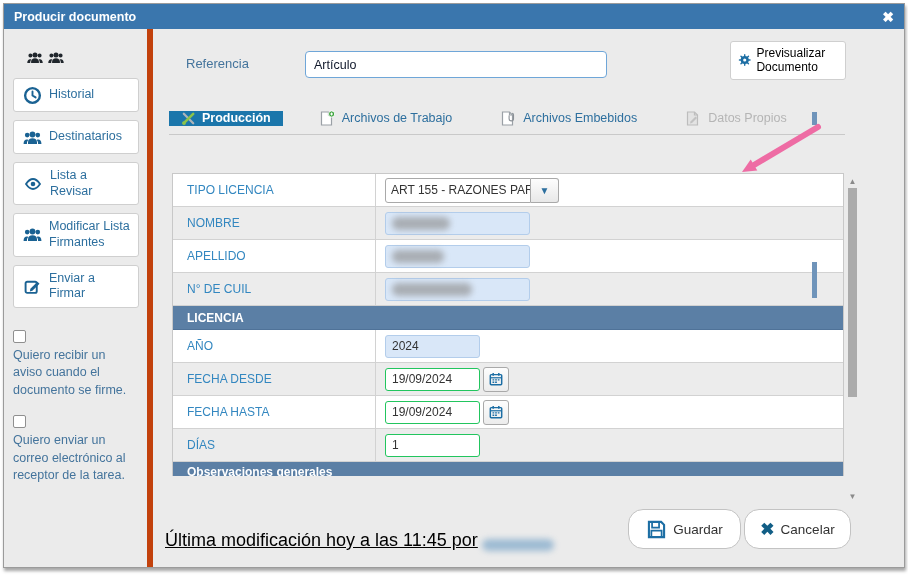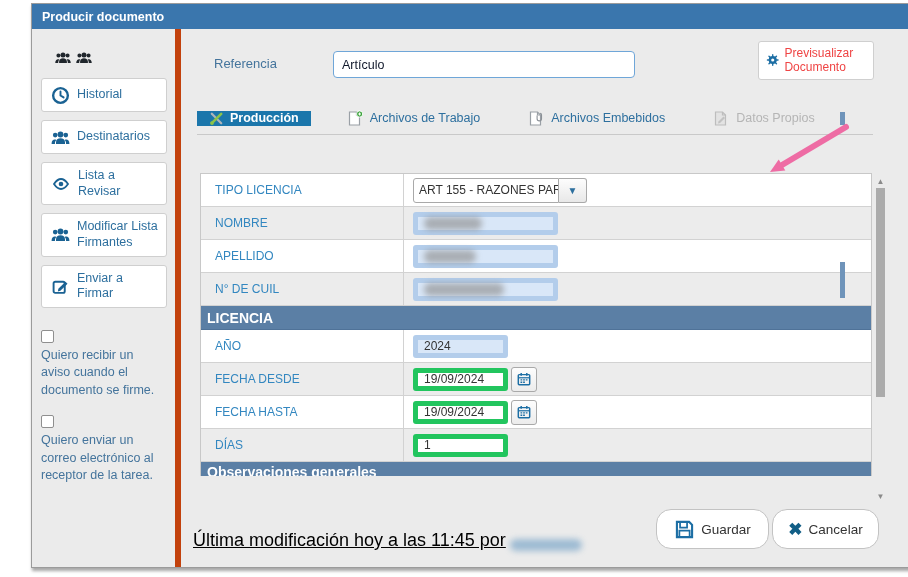--- a/index.html
+++ b/index.html
@@ -1,18 +1,18 @@
 <!DOCTYPE html>
 <html><head>
 <meta charset="utf-8">
 <style>
   * { box-sizing: border-box; margin: 0; padding: 0; }
   html,body { width: 908px; height: 577px; }
   body { font-family: "Liberation Sans", sans-serif; background: #fff; position: relative; overflow: hidden; }
-  .stage { position: absolute; inset: 0; width: 817px; height: 577px; margin-left: 28px; }
+  .stage { position: absolute; inset: 0; width: 817px; height: 577px; }
 
   
   .dialog { position: absolute; left: 3px; top: 3px; width: 902px; height: 565px;
             border: 1px solid #9b9b9b; background: #ebebeb;
             box-shadow: 1px 3px 3px rgba(0,0,0,.35); }
   .titlebar { position: absolute; left: 0; top: 0; right: 0; height: 25px; background: #3a76ad;
               display: flex; align-items: center; padding: 0 10px; }
   .titlebar .ttl { color: #fff; font-size: 12.5px; font-weight: bold; }
   .titlebar .close { margin-left: auto; color: #fff; font-size: 14px; font-weight: bold; cursor: pointer; line-height: 1; }
 
@@ -36,43 +36,43 @@
   .content { position: relative; flex: 1; }
 
   .ref-row { position: absolute; left: 0; top: 0; right: 0; height: 70px; }
   .ref-label { position: absolute; left: 33px; top: 27px; color: #44749c; font-size: 13px; }
   .ref-input { position: absolute; left: 152px; top: 22px; width: 302px; height: 27px;
                border: 1px solid #6fa6d8; border-radius: 4px; background: #fff;
                font-size: 12.5px; color: #0f172a; padding: 0 8px; font-family: "Liberation Sans", sans-serif; }
   .preview-btn { position: absolute; right: 58px; top: 12px; width: 116px; min-height: 37px;
                  background: #fff; border: 1px solid #cfcfcf; border-radius: 3px;
                  display: flex; align-items: center; gap: 5px; padding: 4px 7px; cursor: pointer; }
-  .preview-btn .lbl { color: #ef4444; font-size: 12px; line-height: 1.2; }
+  .preview-btn .lbl { color: #000000; font-size: 12px; line-height: 1.2; }
 
   
   .tabs { position: absolute; left: 16px; top: 74px; height: 30px; display: flex; align-items: center; gap: 24px; }
   .tab { display: flex; align-items: center; gap: 6px; padding: 0 12px; font-size: 12.5px; color: #2d6f9e; cursor: pointer; }
   .tab.active { background: #1b76ab; color: #fff; font-weight: bold; }
   .tab.disabled { color: #b5b5b5; cursor: default; }
   .tabline { position: absolute; left: 16px; top: 105px; width: 676px; border-top: 1px solid #c9c9c9; }
 
   
   .scrollwrap { position: absolute; left: 19px; top: 144px; width: 687px; height: 331px; overflow: hidden; }
   .formtable { position: absolute; left: 0; top: 0; width: 672px; border: 1px solid #c8c8c8; border-bottom: none; background: #fff; }
   .trow { display: flex; border-bottom: 1px solid #d2d2d2; height: 33px; align-items: center; }
   .trow.alt { background: #ececec; }
   .tlabel { width: 203px; flex: none; padding-left: 14px; color: #3387c0; font-size: 12px;
             align-self: stretch; display: flex; align-items: center; border-right: 1px solid #d2d2d2; }
   .tvalue { flex: 1; display: flex; align-items: center; padding-left: 9px; gap: 0; }
-  .thead { height: 24px; background: #5b7fa5; color: #fff; font-weight: bold; font-size: 14px;
-           display: flex; align-items: center; padding-left: 6px; border-bottom: 1px solid #4f7298; }
+  .thead { height: 24px; background: #5b7fa5; color: #fff; font-weight: bold; font-size: 12px;
+           display: flex; align-items: center; padding-left: 14px; border-bottom: 1px solid #4f7298; }
   .thead.clipped { height: 14px; overflow: hidden; border-bottom: none; }
   .thead.clipped .hlbl { transform: translateY(3px); }
 
-  .inp { height: 23px; border: 5px solid #22c55e; border-radius: 3px; background: #fff;
+  .inp { height: 23px; border: 1px solid #22c55e; border-radius: 3px; background: #fff;
          font-size: 12px; color: #333; padding: 0 6px; font-family: "Liberation Sans", sans-serif; }
   .inp.blue { background: #d9e7f8; border-color: #b3cdeb; }
   .w145 { width: 145px; } .w95 { width: 95px; }
   .blurblob { height: 13px; border-radius: 6px; background: #8f8f8f; filter: blur(3px); opacity: .65; }
 
   .ddwrap { display: flex; align-items: stretch; height: 25px; }
   .ddtext { width: 146px; border: 1px solid #a9a9a9; border-radius: 3px 0 0 3px; background: #fff;
             font-size: 12px; color: #333; display: flex; align-items: center; padding: 0 5px;
             white-space: nowrap; overflow: hidden; }
   .ddbtn { width: 28px; border: 1px solid #a9a9a9; border-left: none; border-radius: 0 3px 3px 0;

